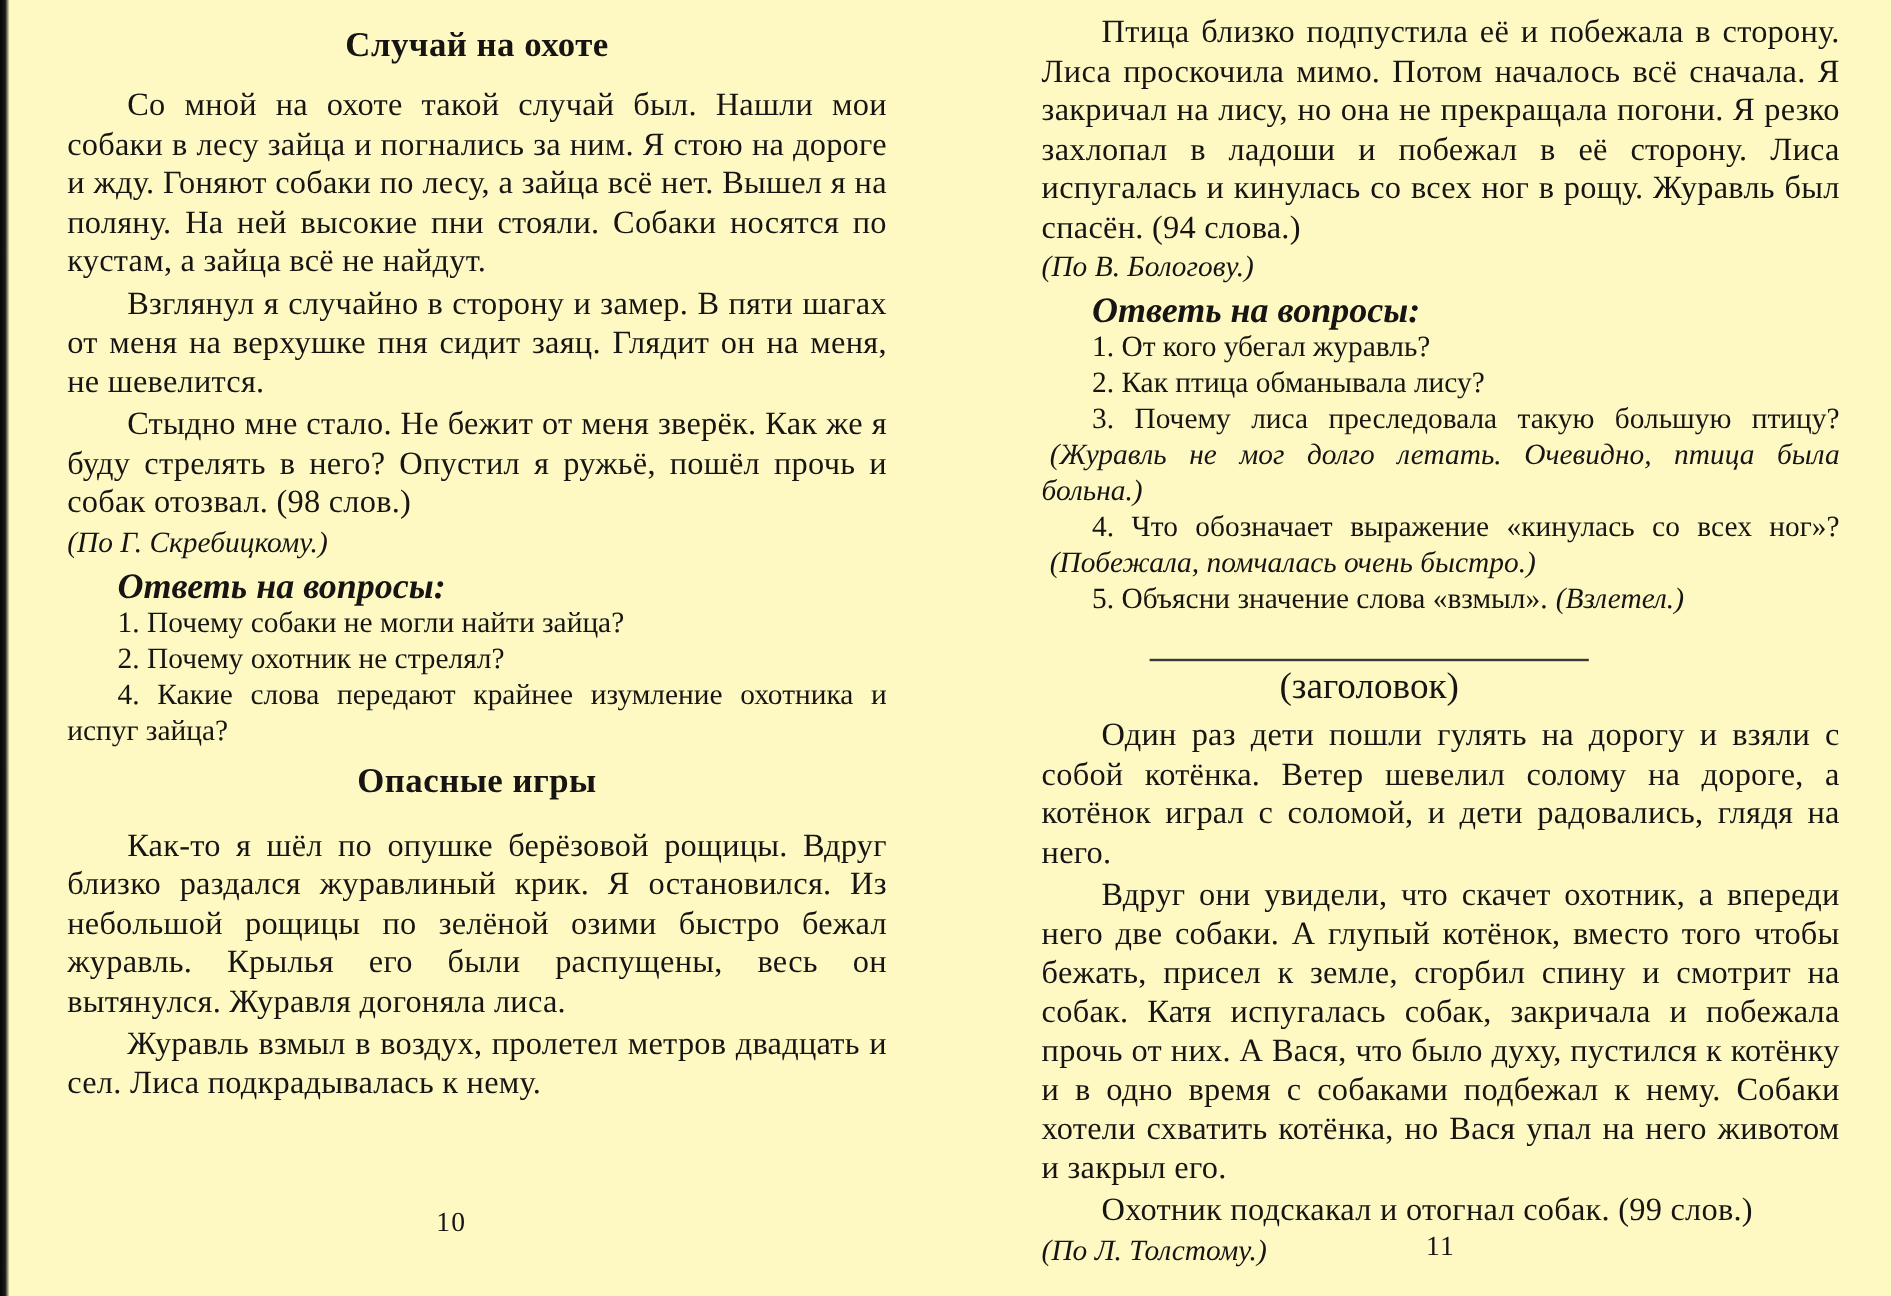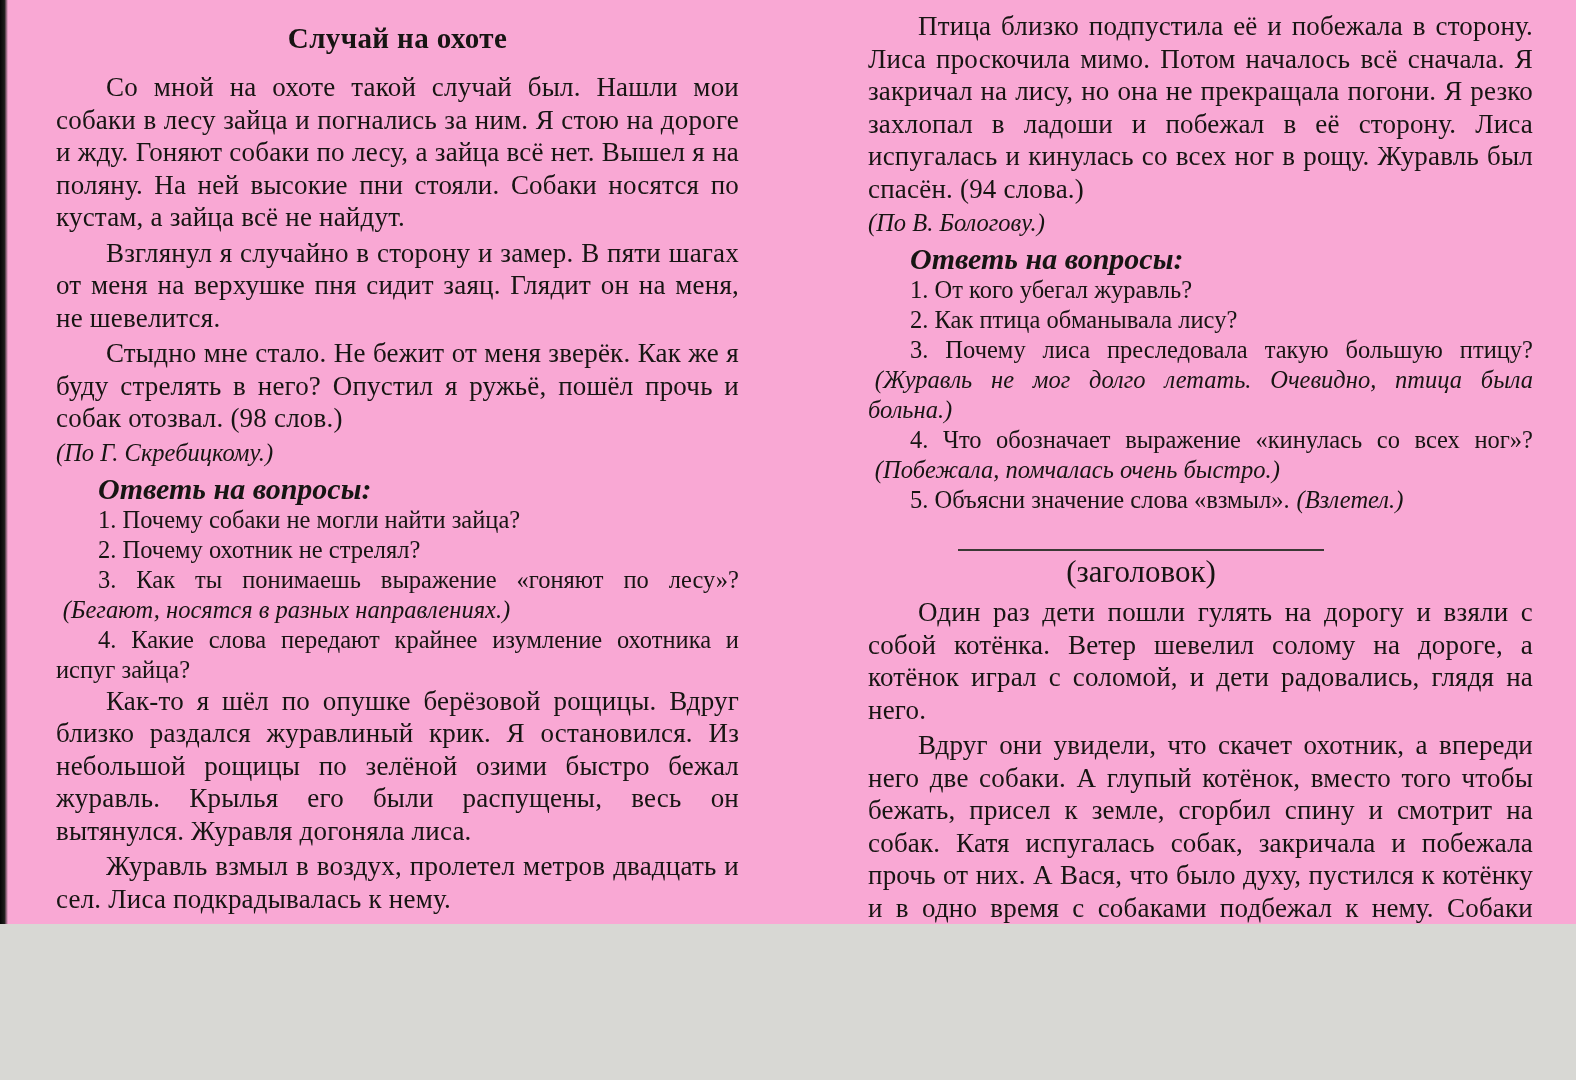--- a/index.html
+++ b/index.html
@@ -1,20 +1,20 @@
 <!DOCTYPE html>
 <html lang="ru"><head>
 <meta charset="utf-8">
 <style>
   html, body { margin: 0; padding: 0; background: #d8d8d4; }
   .sheet {
     position: relative;
     width: 1576px;
-    height: 924px;
-    background: #f9a8d4;
+    height: 1080px;
+    background: #fef9c3;
     font-family: "Liberation Serif", serif;
     color: #171513;
     overflow: hidden;
   }
   .scan-edge {
     position: absolute;
     left: 0; top: 0;
     width: 8px; height: 100%;
     background: linear-gradient(90deg, #050505 0%, #1d1c1a 55%, rgba(30,28,26,0) 100%);
   }
@@ -90,23 +90,23 @@
     <p class="body-par">Со мной на охоте такой случай был. Нашли мои собаки в лесу зайца и погнались за ним. Я стою на дороге и жду. Гоняют собаки по лесу, а зайца всё нет. Вышел я на поляну. На ней высокие пни стояли. Собаки носятся по кустам, а зайца всё не найдут.</p>
     <p class="body-par">Взглянул я случайно в сторону и замер. В пяти шагах от меня на верхушке пня сидит заяц. Глядит он на меня, не шевелится.</p>
     <p class="body-par">Стыдно мне стало. Не бежит от меня зверёк. Как же я буду стрелять в него? Опустил я ружьё, пошёл прочь и собак отозвал. (98 слов.)</p>
 
     <p class="attribution">(По Г. Скребицкому.)</p>
 
     <p class="q-label">Ответь на вопросы:</p>
 
     <p class="question"><span>1. Почему собаки не могли найти зайца?</span></p>
     <p class="question"><span>2. Почему охотник не стрелял?</span></p>
-    <p class="question"><span>3. Как ты понимаешь выражение «гоняют по лесу»?</span><span class="answer">(Бегают, носятся в разных направлениях.)</span></p>
     <p class="question"><span>4. Какие слова передают крайнее изумление охотника и испуг зайца?</span></p>
 
+    <h2 class="story-title second">Опасные игры</h2>
 
     <p class="body-par">Как-то я шёл по опушке берёзовой рощицы. Вдруг близко раздался журавлиный крик. Я остановился. Из небольшой рощицы по зелёной озими быстро бежал журавль. Крылья его были распущены, весь он вытянулся. Журавля догоняла лиса.</p>
     <p class="body-par">Журавль взмыл в воздух, пролетел метров двадцать и сел. Лиса подкрадывалась к нему.</p>
   </section>
 
   <section class="page page-right">
     <p class="body-par">Птица близко подпустила её и побежала в сторону. Лиса проскочила мимо. Потом началось всё сначала. Я закричал на лису, но она не прекращала погони. Я резко захлопал в ладоши и побежал в её сторону. Лиса испугалась и кинулась со всех ног в рощу. Журавль был спасён. (94 слова.)</p>
 
     <p class="attribution">(По В. Бологову.)</p>
 

